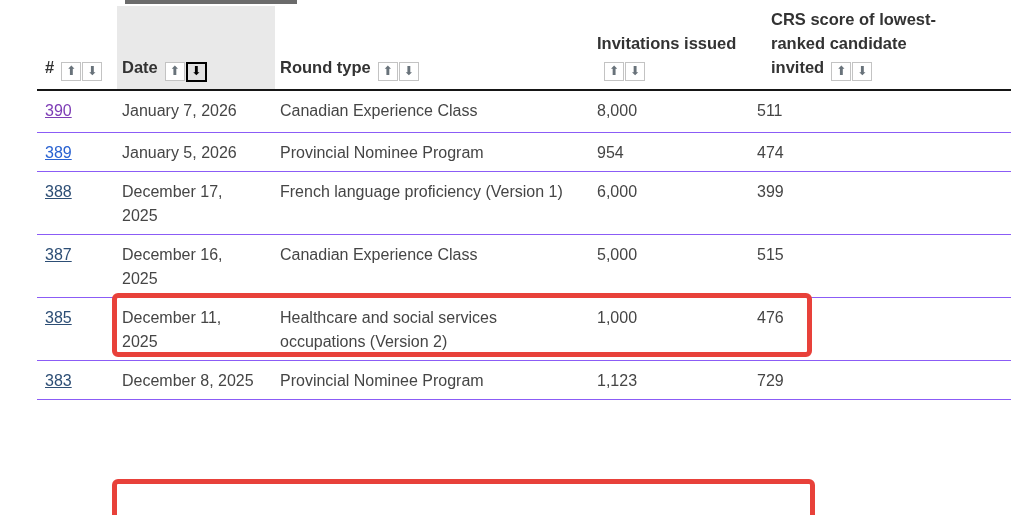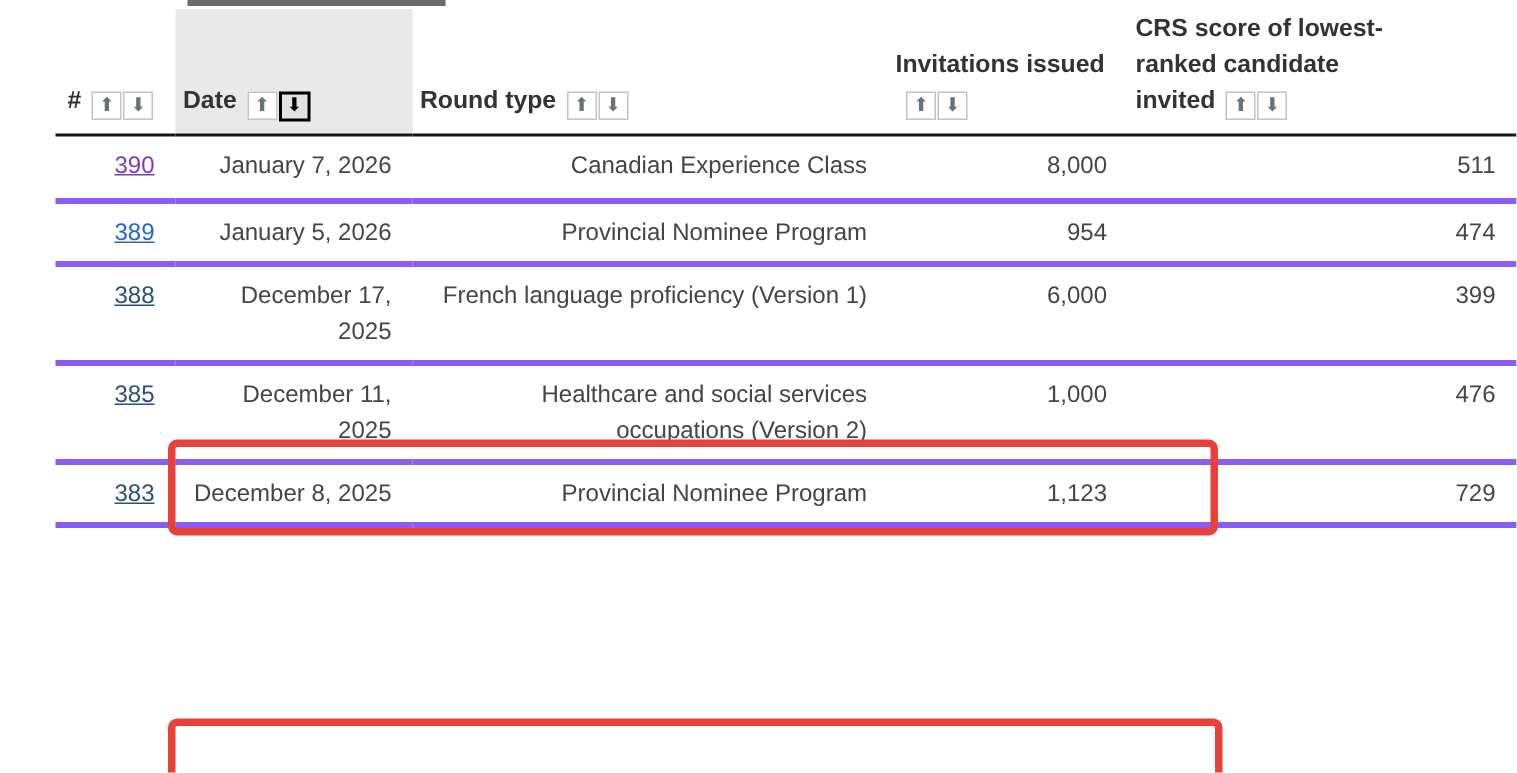--- a/index.html
+++ b/index.html
@@ -17,34 +17,34 @@
   table { border-collapse:collapse; table-layout:fixed; width:974px; background:transparent; }
   col.c0{width:80px;} col.c1{width:158px;} col.c2{width:317px;} col.c3{width:160px;} col.c4{width:259px;}
 
   thead th { height:90px; vertical-align:bottom; text-align:left;
              font-size:16.5px; font-weight:bold; color:#333;
              padding:0 6px 7px 5px; border-bottom:2px solid #161616;
              line-height:24px; background:transparent; }
   thead th:first-child { padding-left:8px; }
   .hdr-inner { display:block; }
   .w-inv { max-width:150px;margin-top:12px; }
-  .w-crs { max-width:178px; }
+  .w-crs { max-width:178px;margin-left:14px; }
 
   
   .sortgrp { white-space:nowrap; display:inline-block; vertical-align:-3px; margin-left:7px; }
   .sb { display:inline-flex; align-items:center; justify-content:center;
         width:20px; height:19px; border:1px solid #c3c3c3; background:#fff;
         color:#68727a; font-size:12.5px; line-height:1; cursor:pointer;
         font-family:"DejaVu Sans",sans-serif; padding:0; vertical-align:middle; }
   .sb + .sb { margin-left:1px; }
   .sb.active { border:2px solid #000; background:#e2e2e2; color:#000; width:21px; height:20px; }
 
   
   tbody td { vertical-align:top; font-size:16px; line-height:24px; color:#454545;
-             padding:8px 14px 6px 5px; border-bottom:4px solid #8b5cf6;text-align:right; }
+             padding:8px 14px 6px 5px; border-bottom:1px solid #8b5cf6; }
   tbody td:first-child { padding-left:8px; }
   tbody tr.tall td { padding-bottom:9px; }
   .date-text { display:inline-block; max-width:138px; }
   .round-text { display:inline-block; max-width:300px; }
 
   a.rn { color:var(--link-color,#2d4e75); text-decoration:underline; }
   a.rn.recent  { color:var(--link-recent-color,#2962d1); }
   a.rn.visited { color:var(--link-visited-color,#7d3cb5); }
 
   
@@ -103,20 +103,27 @@
       <td>474</td>
     </tr>
     <tr>
       <td><a href="#" class="rn">388</a></td>
       <td><span class="date-text">December 17, 2025</span></td>
       <td><span class="round-text">French language proficiency (Version 1)</span></td>
       <td>6,000</td>
       <td>399</td>
     </tr>
     <tr>
+      <td><a href="#" class="rn">387</a></td>
+      <td><span class="date-text">December 16, 2025</span></td>
+      <td><span class="round-text">Canadian Experience Class</span></td>
+      <td>5,000</td>
+      <td>515</td>
+    </tr>
+    <tr>
       <td><a href="#" class="rn">385</a></td>
       <td><span class="date-text">December 11, 2025</span></td>
       <td><span class="round-text">Healthcare and social services occupations (Version 2)</span></td>
       <td>1,000</td>
       <td>476</td>
     </tr>
     <tr>
       <td><a href="#" class="rn">383</a></td>
       <td><span class="date-text">December 8, 2025</span></td>
       <td><span class="round-text">Provincial Nominee Program</span></td>

